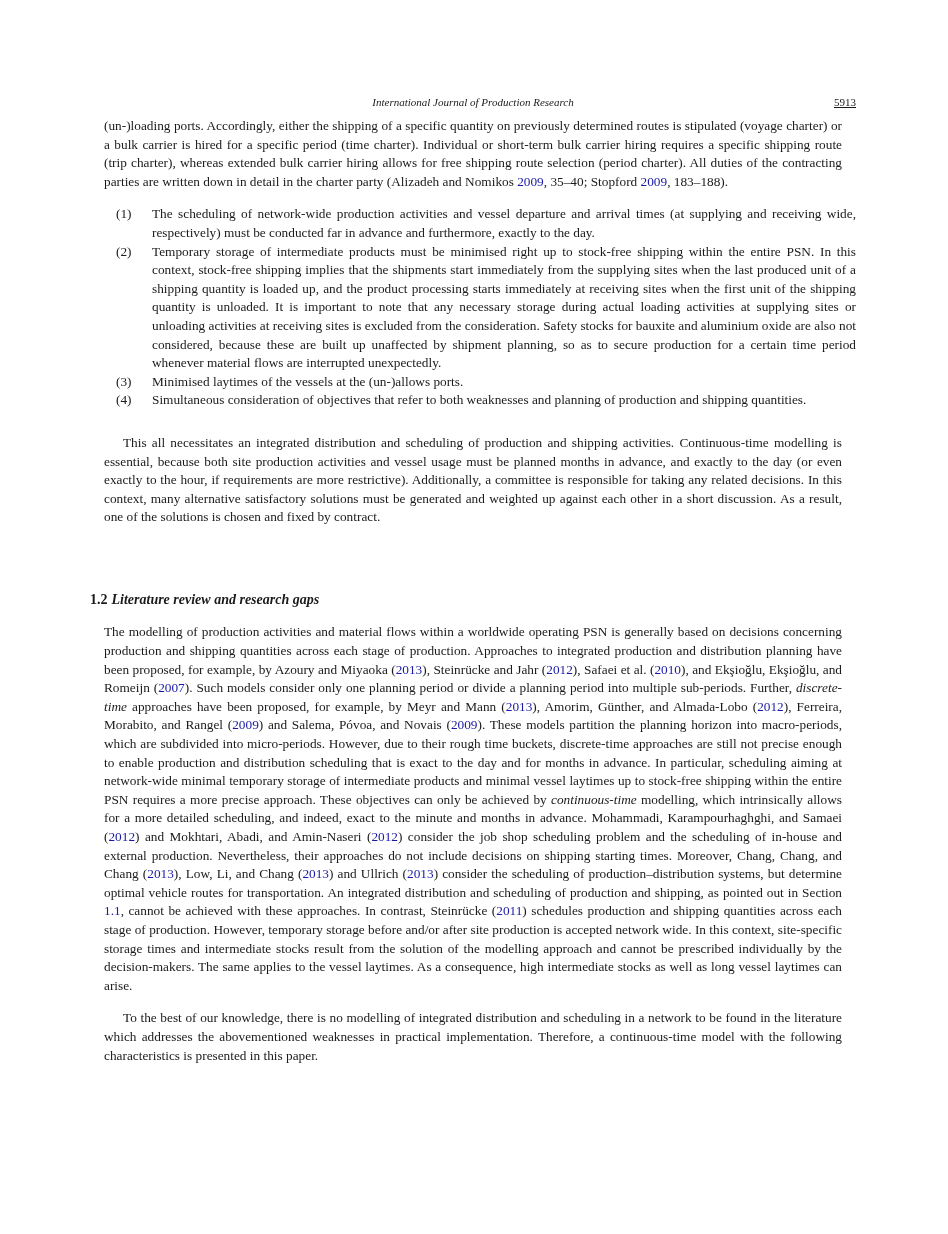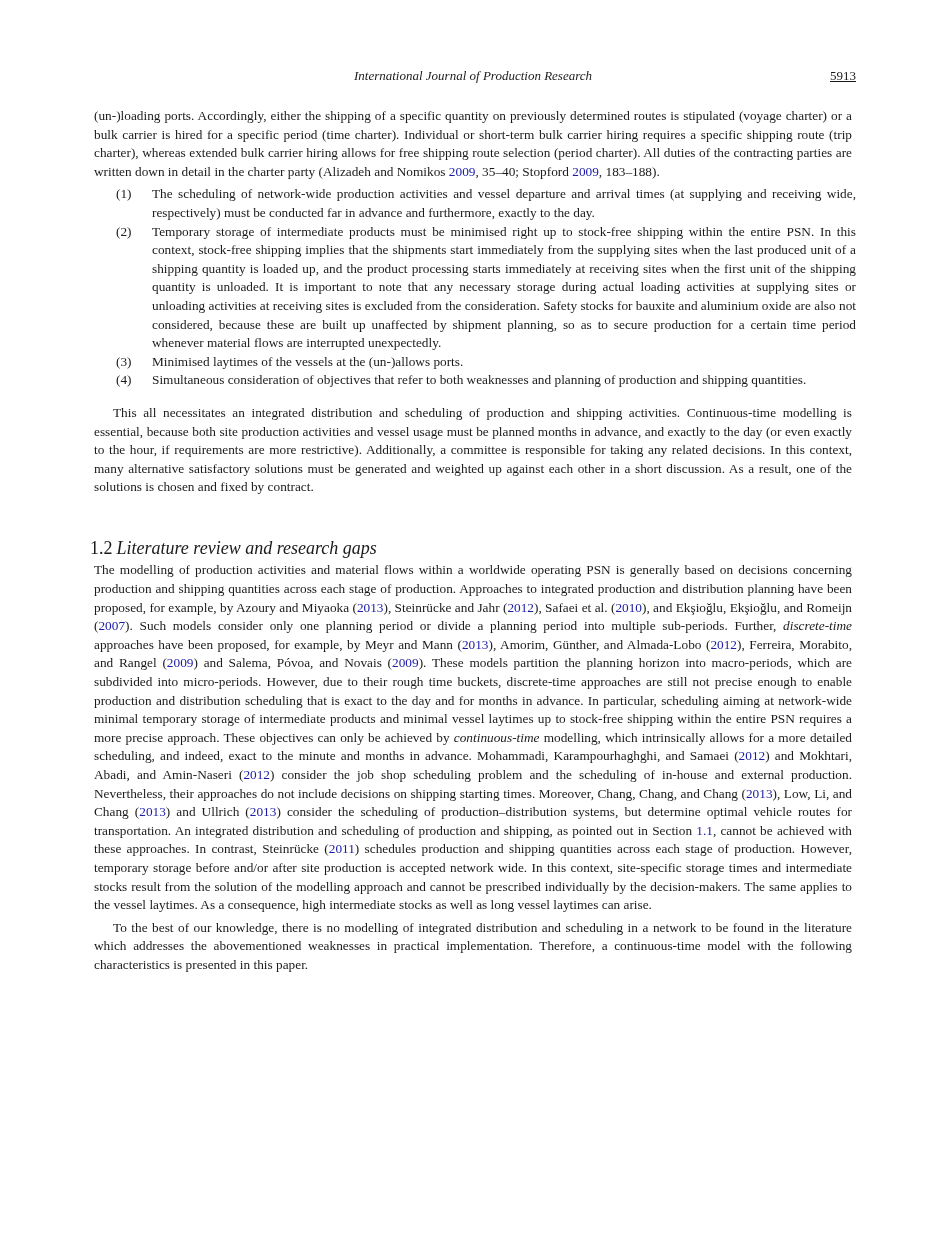--- a/index.html
+++ b/index.html
@@ -1,31 +1,31 @@
 <!DOCTYPE html>
 <html><head>
 <meta charset="utf-8">
 <style>
   html, body { margin: 0; padding: 0; background: #ffffff; }
   body { width: 948px; height: 1234px; position: relative; overflow: hidden;
          font-family: "Liberation Serif", "DejaVu Serif", serif; color: #1a1a1a; }
   .page { position: absolute; left: 90px; top: 0; width: 766px; }
-  .running-head { position: absolute; top: 68px; left: 0; width: 766px; height: 18px; font-size: 13px; }
+  .running-head { position: absolute; top: 96px; left: 0; width: 766px; height: 18px; font-size: 11px; }
   .running-head .journal { position: absolute; left: 0; right: 0; text-align: center; font-style: italic; }
   .running-head .pageno { position: absolute; right: 0; text-decoration: underline; }
   .body { position: absolute; top: 103px; left: 0; width: 766px; font-size: 13.3px; line-height: 18.6px; text-align: justify; hyphens: manual; }
-  p { margin: 4px; }
+  p { margin: 14px; }
   .indent { text-indent: 19px; }
   a.cite { color: #1a1aa6; text-decoration: none; }
   ol.reqs { list-style: none; margin: 4px 0 0 0; padding: 0; }
   ol.reqs li { position: relative; padding-left: 62px; }
   ol.reqs li .num { position: absolute; left: 26px; top: 0; }
   .gap-s { height: 10px; }
   .gap-l { height: 38px; }
-  h2 { margin: 0 0 1px 0; font-size: 18px; line-height: 18.6px; font-weight: normal; }
+  h2 { margin: 12px 0 1px 0; font-size: 14px; line-height: 18.6px; font-weight: bold; }
   h2 .sec-title { font-style: italic; margin-left: 4px; }
   em { font-style: italic; }
 </style>
 </head>
 <body>
 
 <div class="page">
   <div class="running-head">
     <span class="journal">International Journal of Production Research</span>
     <span class="pageno">5913</span>

